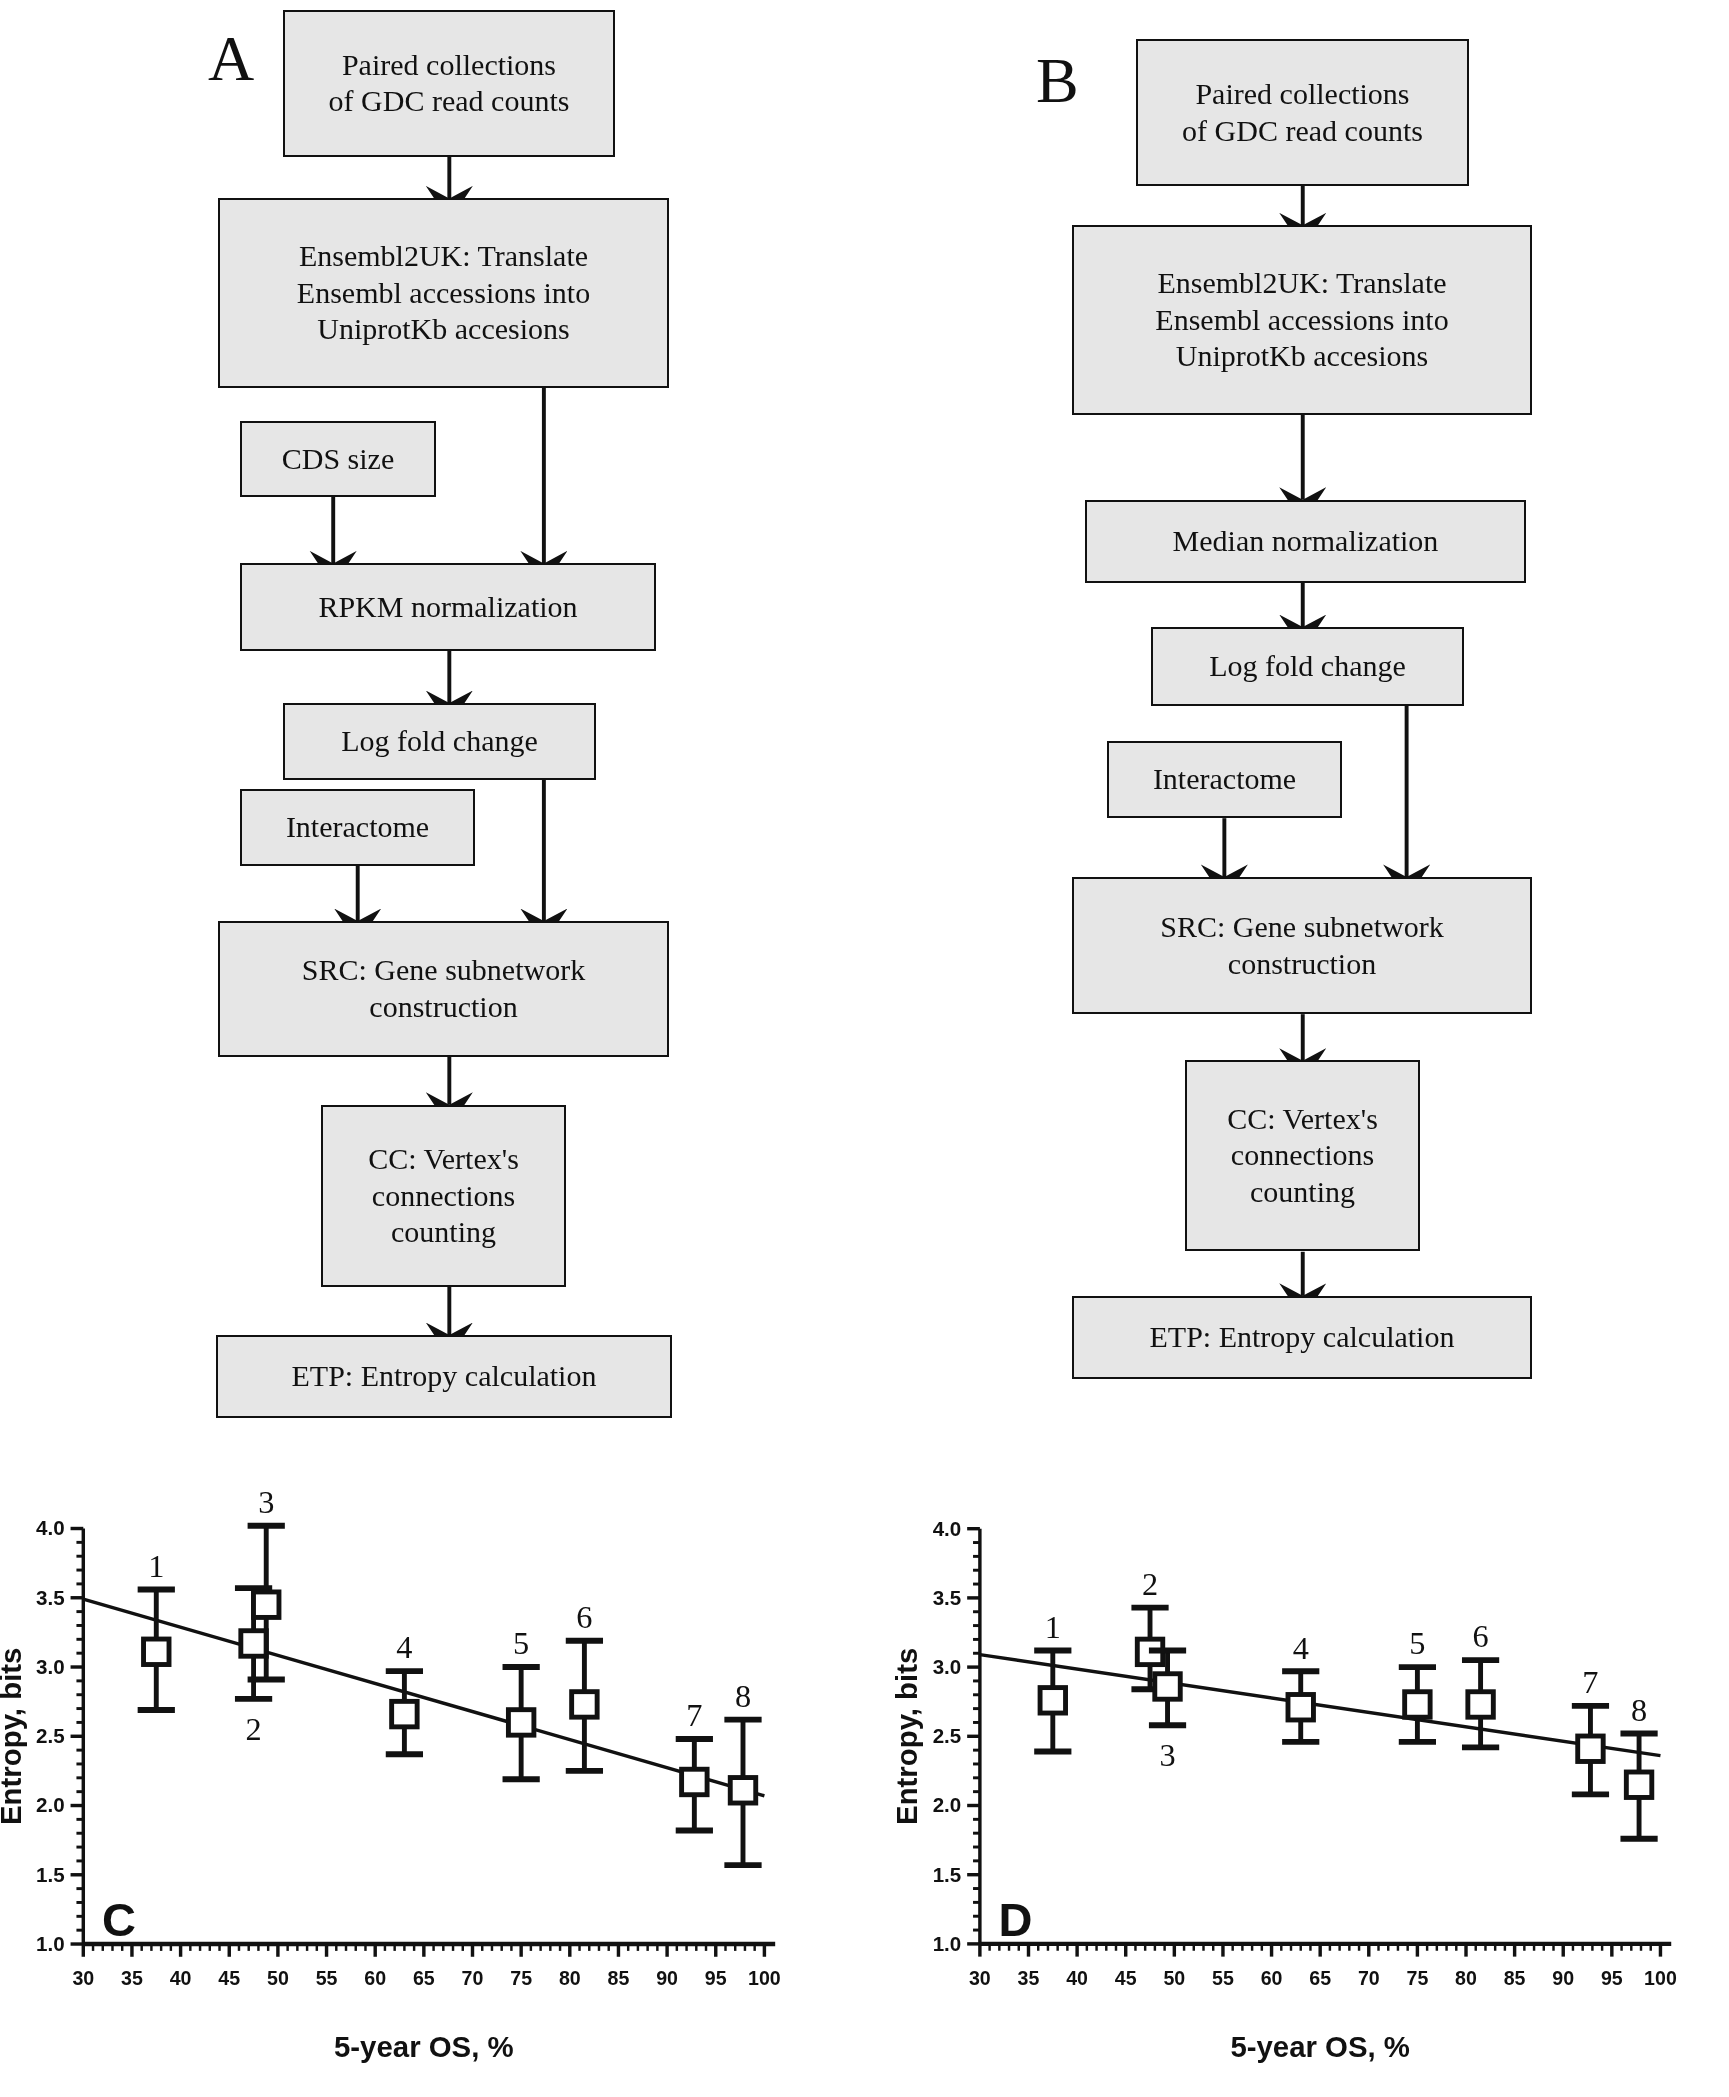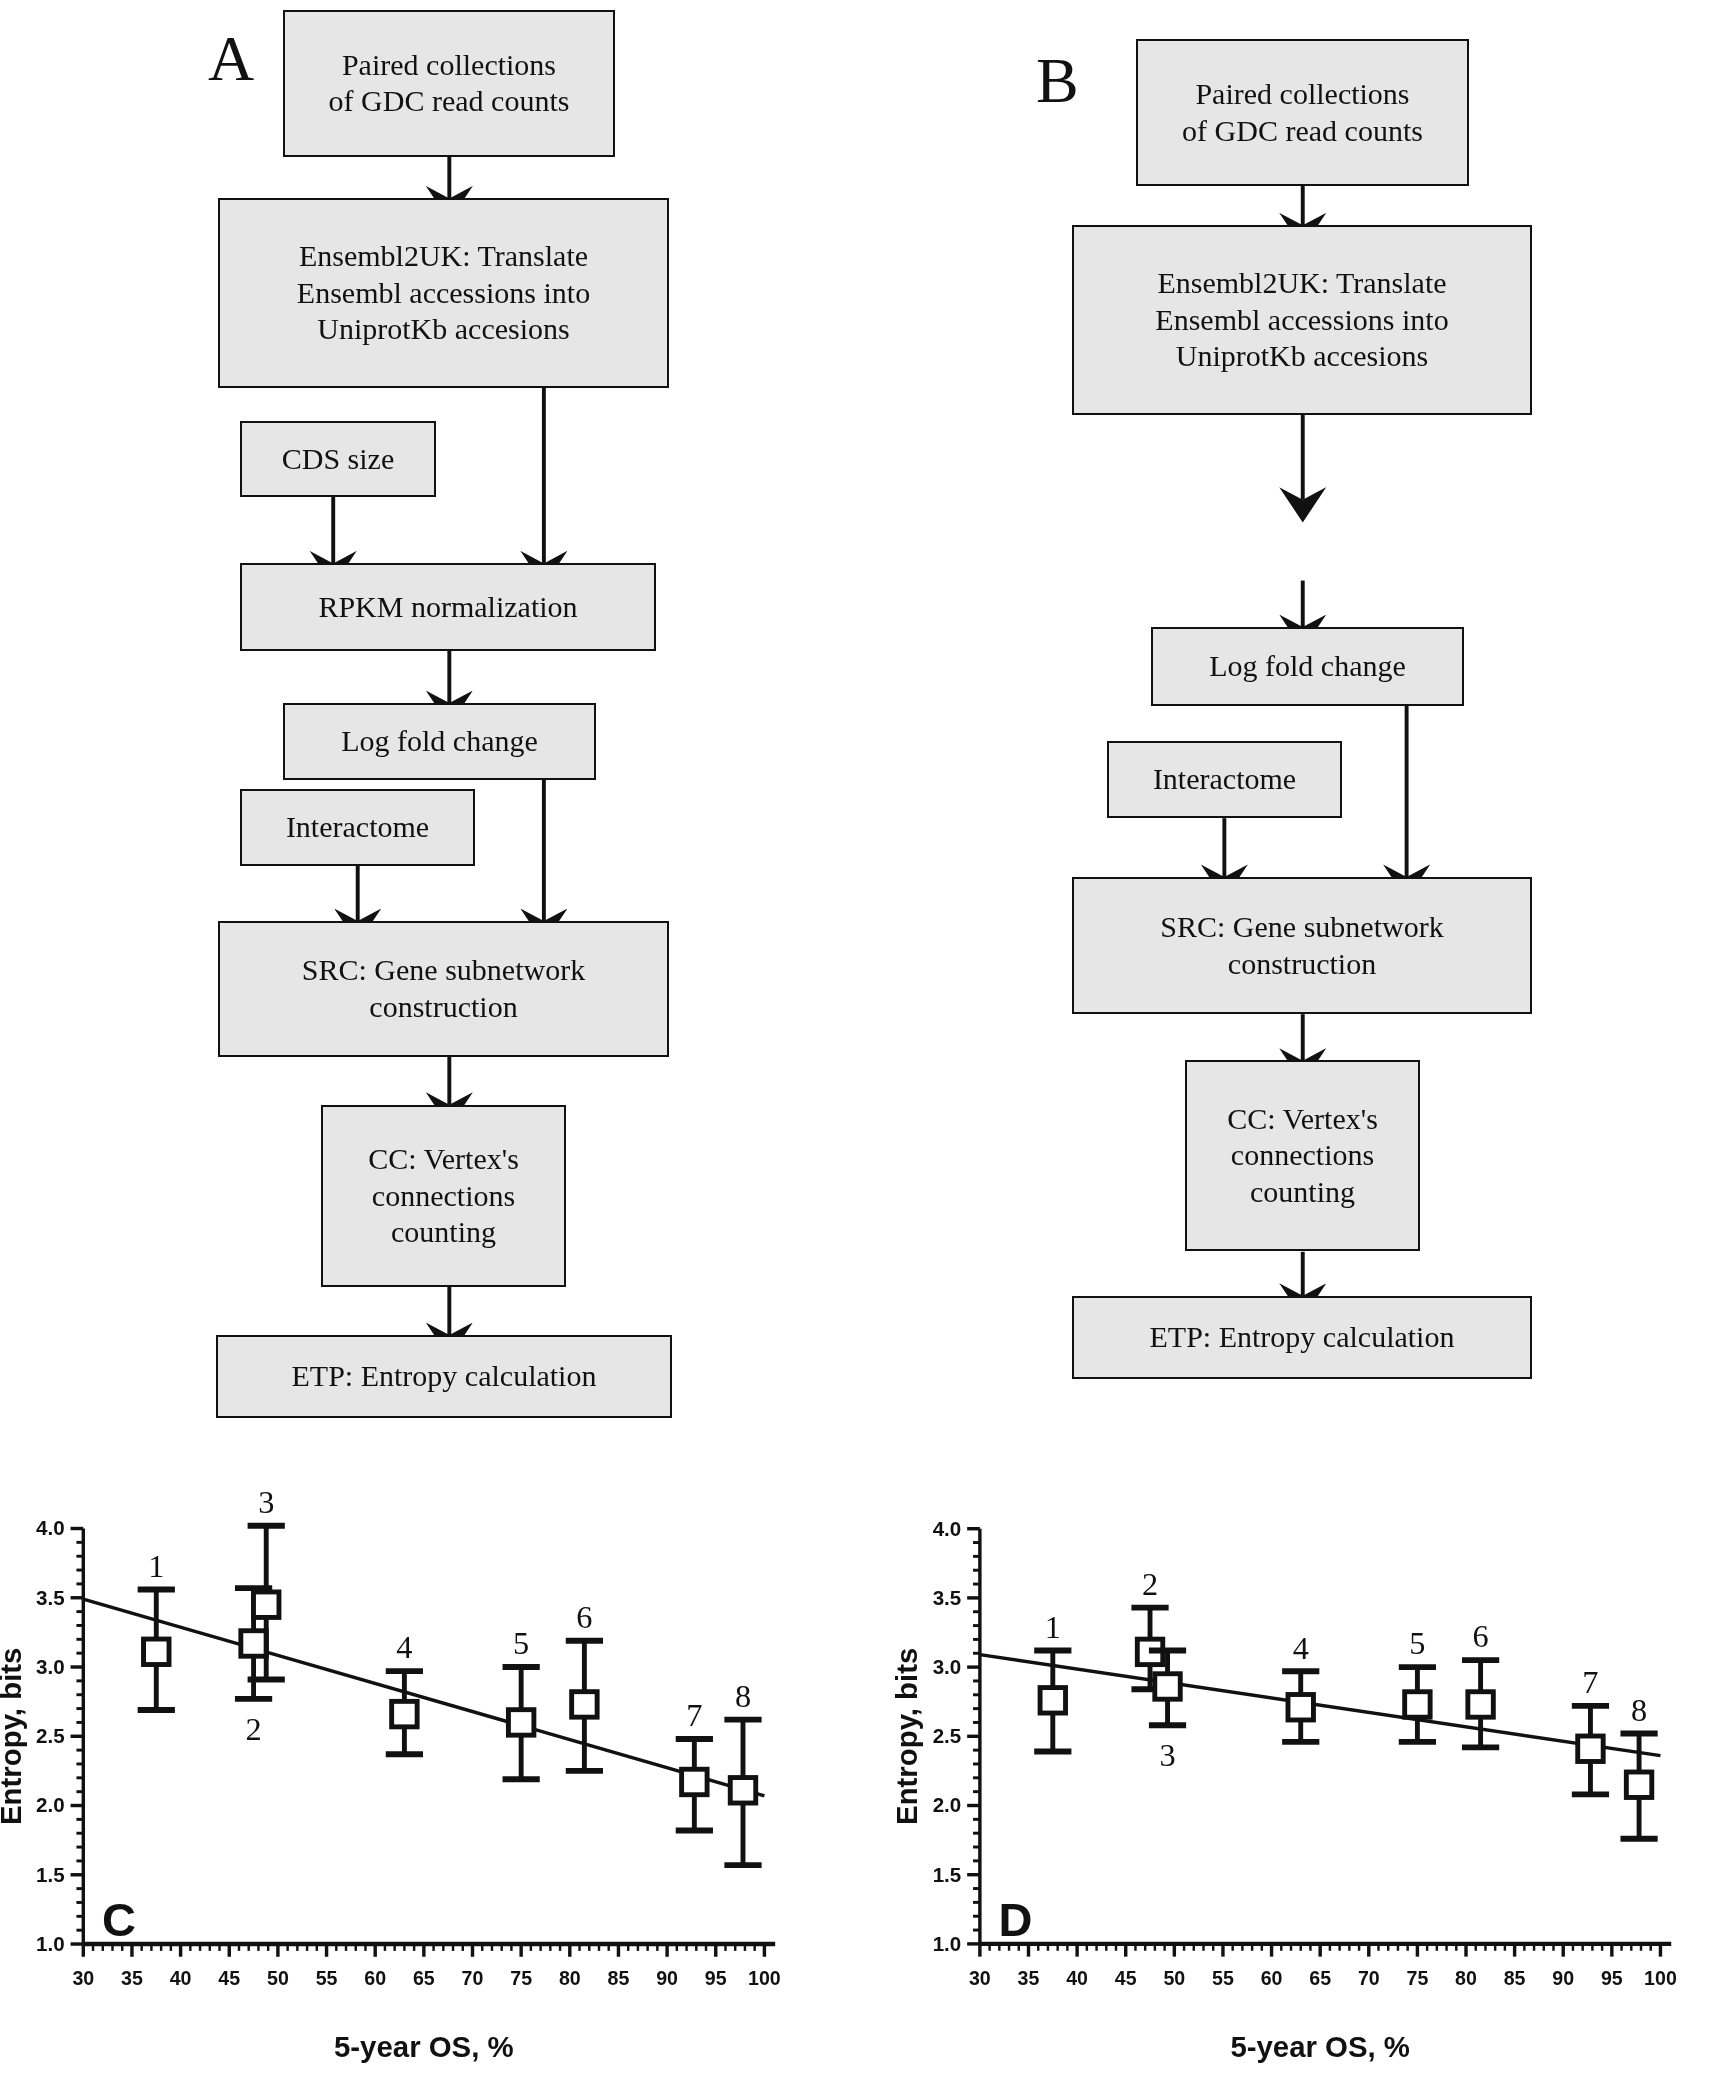--- a/index.html
+++ b/index.html
@@ -109,20 +109,21 @@
     <line x1="920" y1="2555" x2="920" y2="2645" stroke="#111" stroke-width="8" marker-end="url(#bh)"></line>
   </svg>
 
   <div class="fbox" style="left:284px;top:39px;width:333px;height:147px;font-size:30px;">Paired collections
 of GDC read counts</div>
 
   <div class="fbox" style="left:220px;top:225px;width:460px;height:190px;font-size:30px;">Ensembl2UK: Translate
 Ensembl accessions into
 UniprotKb accesions</div>
 
+  <div class="fbox" style="left:233px;top:500px;width:441px;height:83px;font-size:30px;">Median normalization</div>
 
   <div class="fbox" style="left:299px;top:627px;width:313px;height:79px;font-size:30px;">Log fold change</div>
 
   <div class="fbox" style="left:255px;top:741px;width:235px;height:77px;font-size:30px;">Interactome</div>
 
   <div class="fbox" style="left:220px;top:877px;width:460px;height:137px;font-size:30px;">SRC: Gene subnetwork
 construction</div>
 
   <div class="fbox" style="left:333px;top:1060px;width:235px;height:191px;font-size:30px;">CC: Vertex's
 connections

